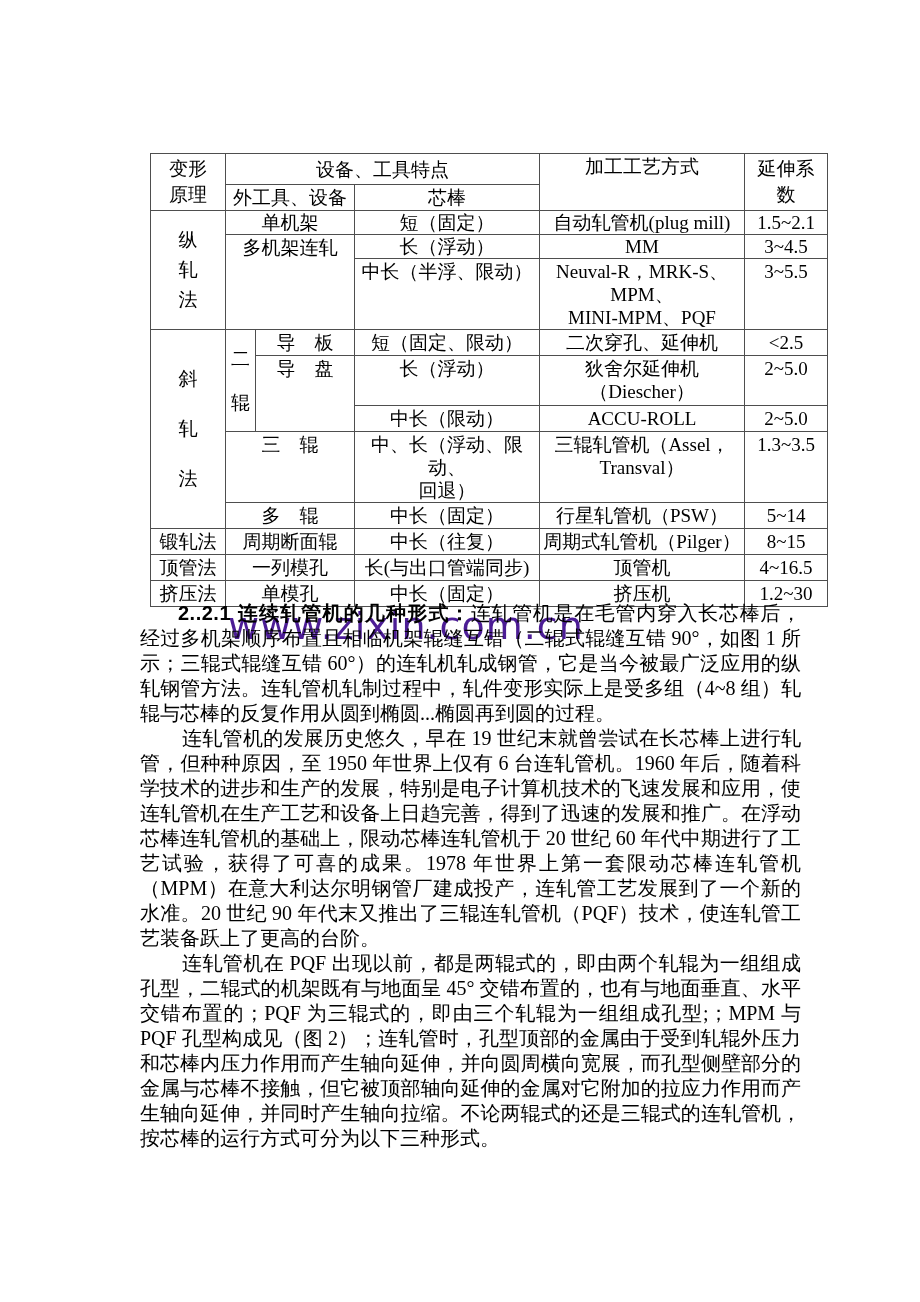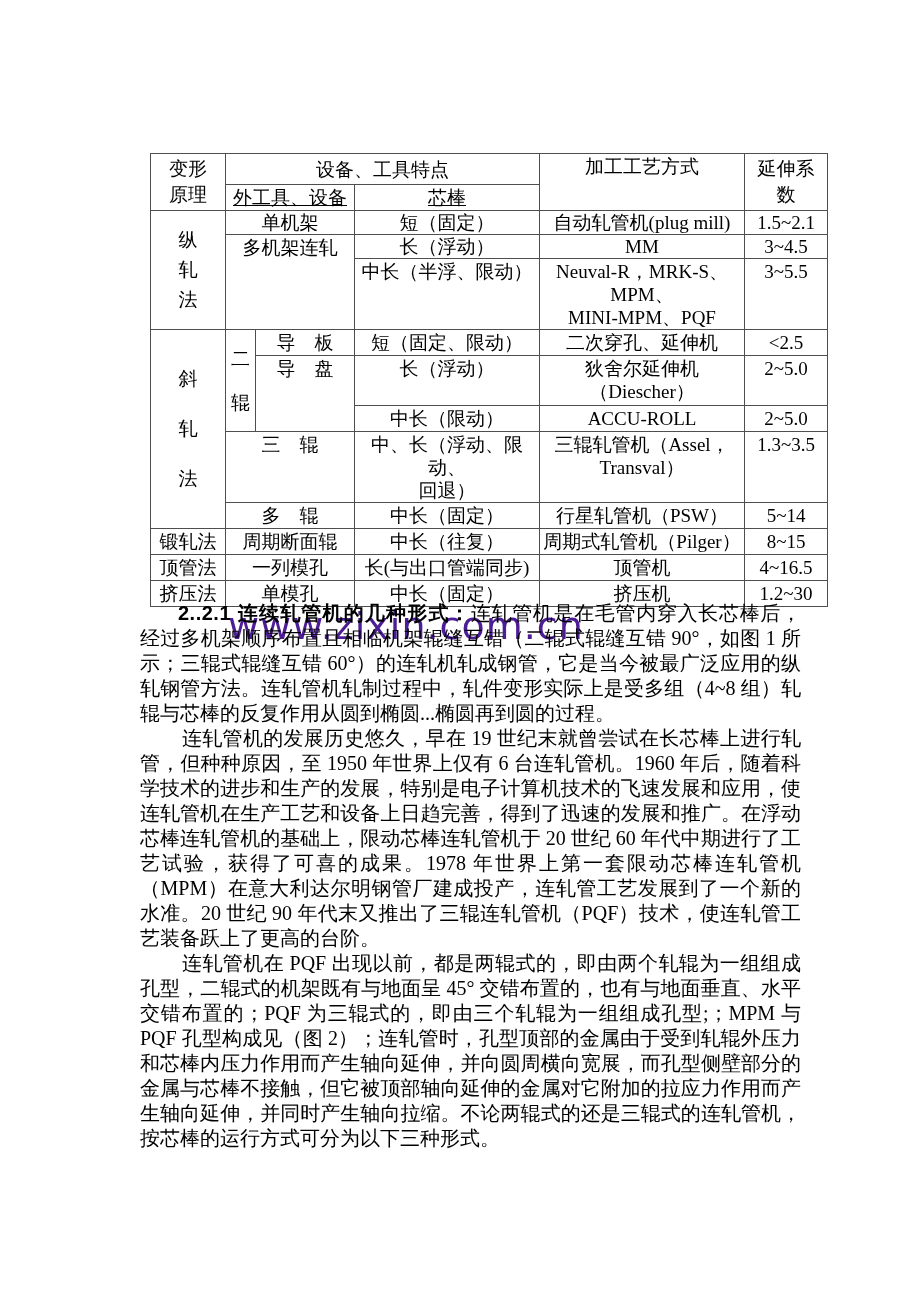--- a/index.html
+++ b/index.html
@@ -15,21 +15,21 @@
   table.grid{border-collapse:collapse;table-layout:fixed;width:677px;font-size:19px;margin-left:27px;}
   table.grid td{border:1.5px solid #4e4e4e;text-align:center;vertical-align:middle;
         padding:0 1px;line-height:23px;overflow:hidden;}
   .pre{white-space:pre-line;}
   .vtop{vertical-align:top !important;padding-top:1px !important;}
   .lh26{line-height:26px !important;}
   .vlab3a{line-height:30px !important;}
   .vlab3b{line-height:50px !important;}
   .vlab2{line-height:44px !important;}
   tr.h1 td{height:30px;}
-  tr.h2 td{height:25px;text-decoration:underline;}
+  tr.h2 td{height:25px;}
   tr.r23 td{height:23px;}
   tr.r25 td{height:25px;}
   tr.r47 td{height:47px;}
   tr.r48 td{height:48px;}
   .textblock{position:absolute;left:140px;top:601px;width:661px;z-index:1;
         font-size:20px;line-height:25px;text-align:justify;}
   .textblock p{margin:0;padding:0;}
   .indent{text-indent:42px;}
   .lead{font-weight:bold;font-family:"Liberation Sans","DejaVu Sans",sans-serif;
         letter-spacing:0.5px;margin-left:38px;}

